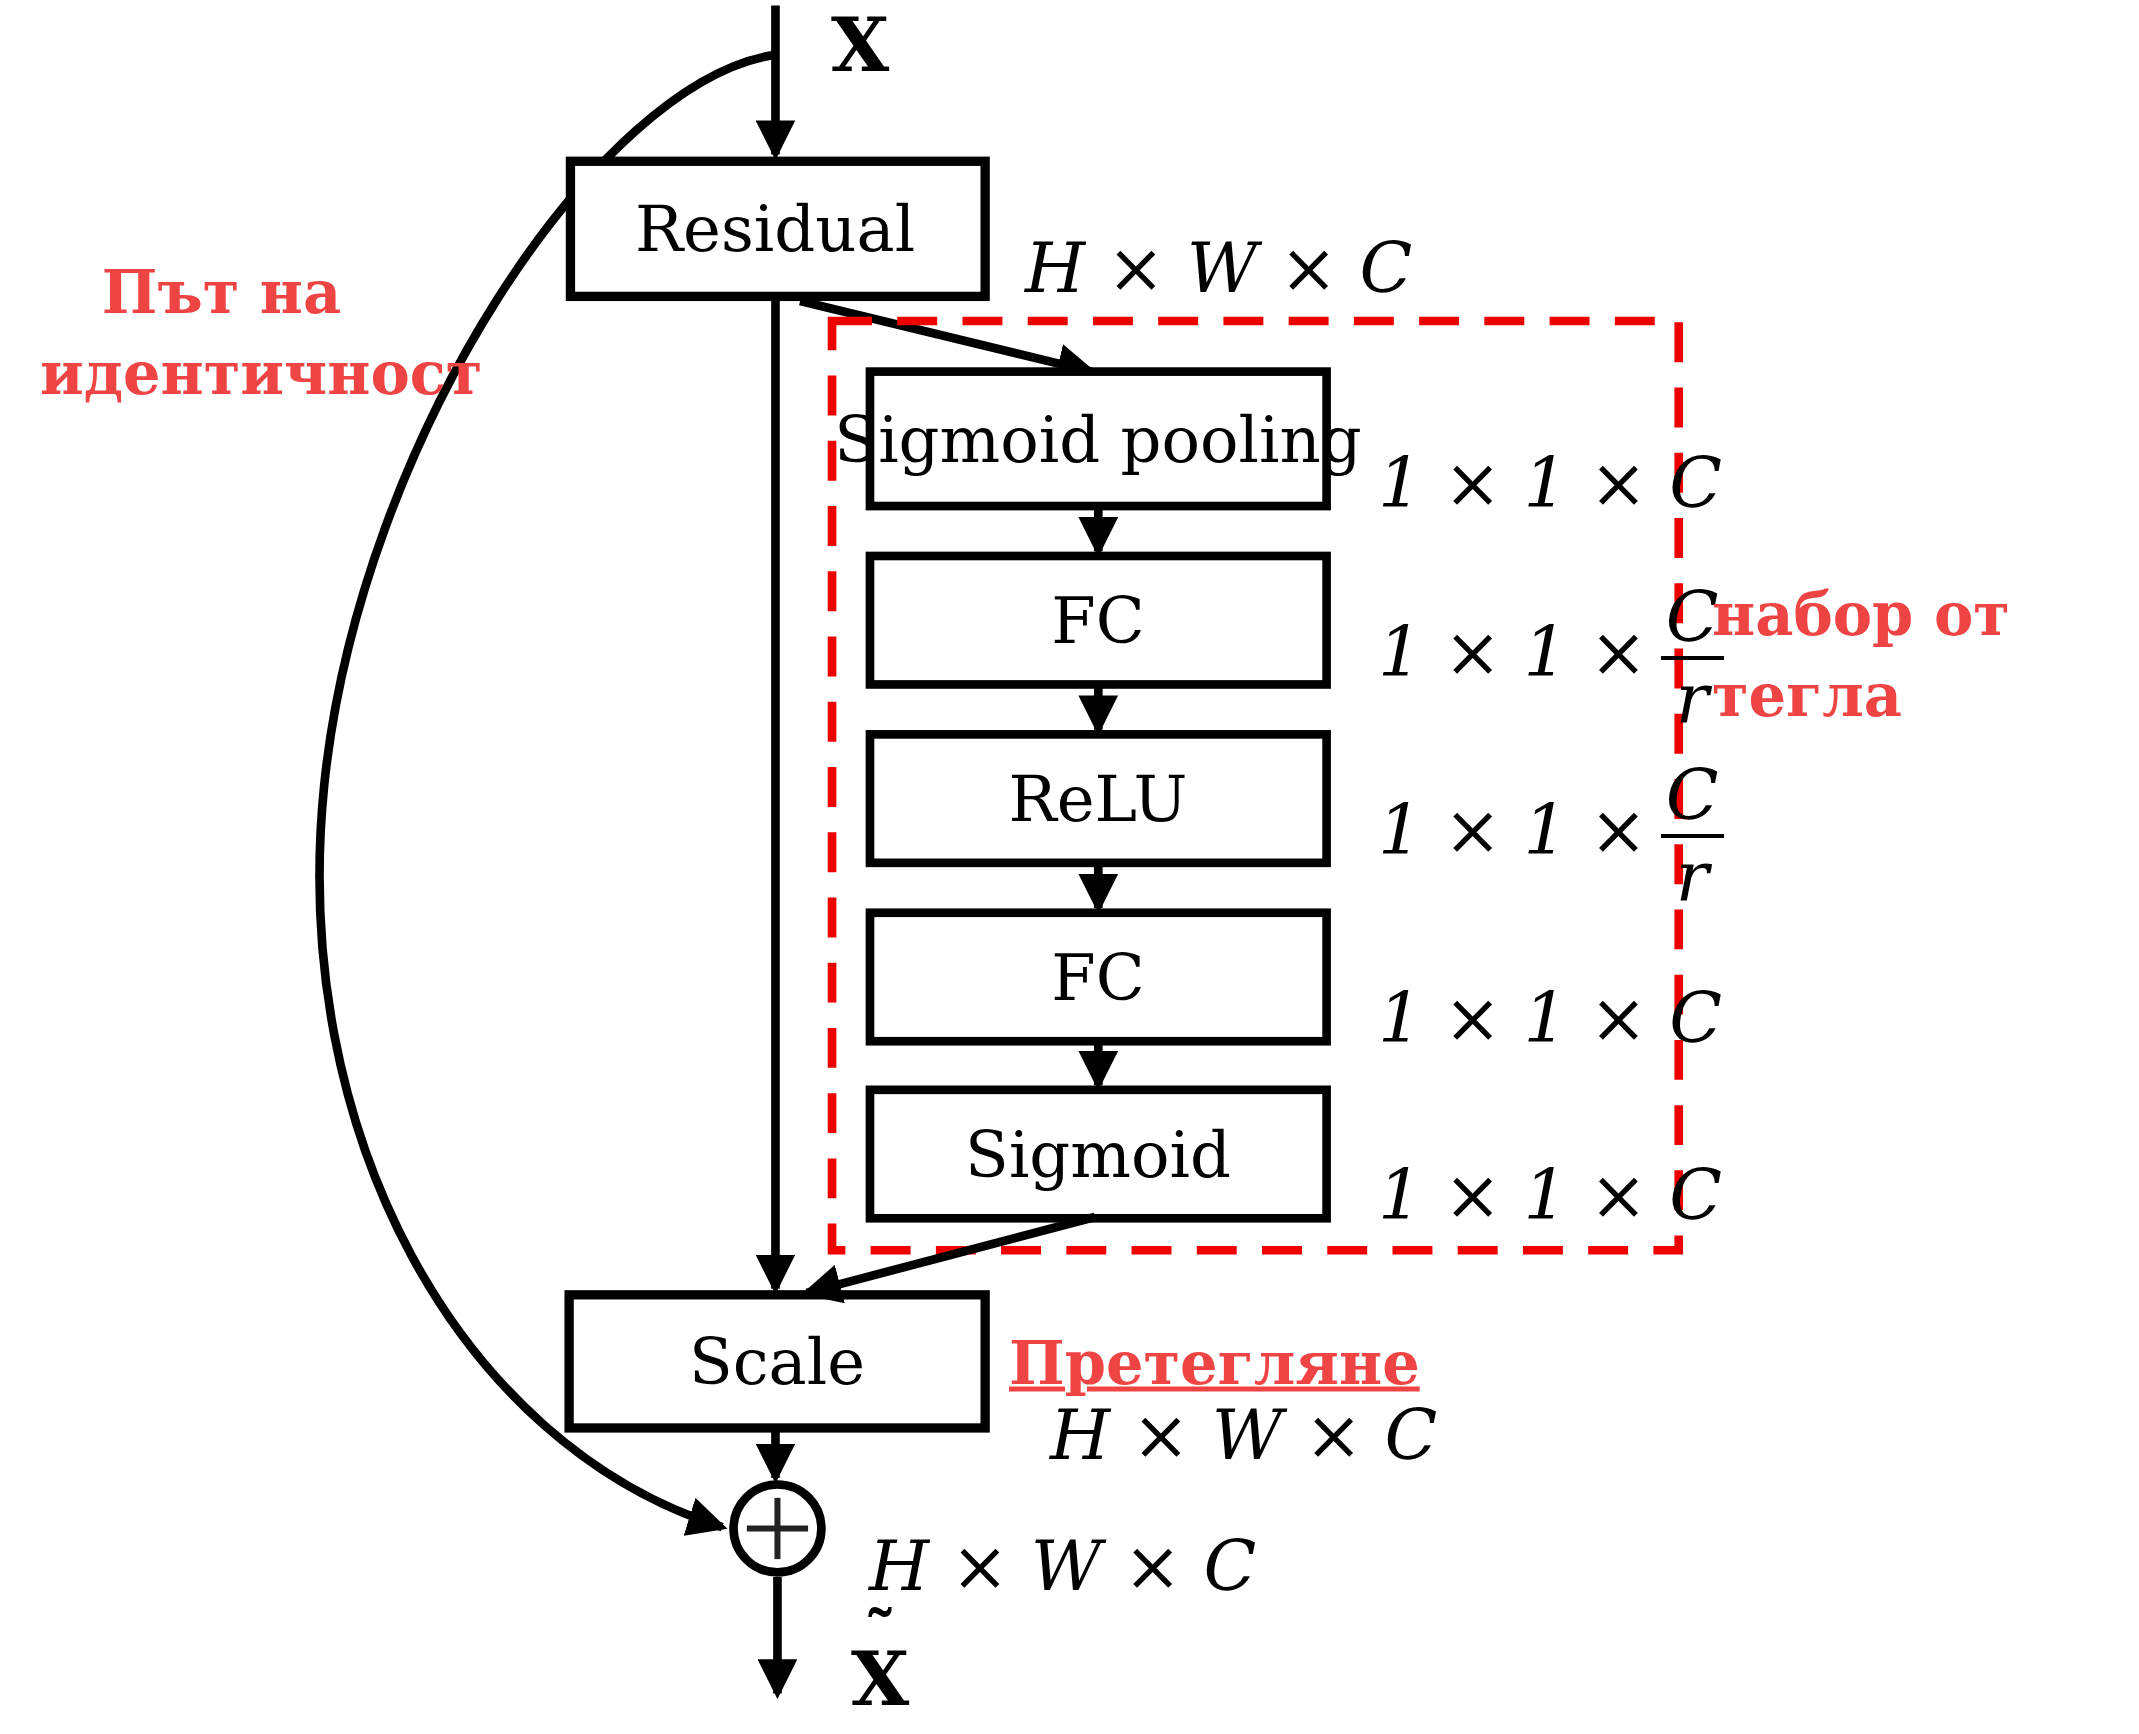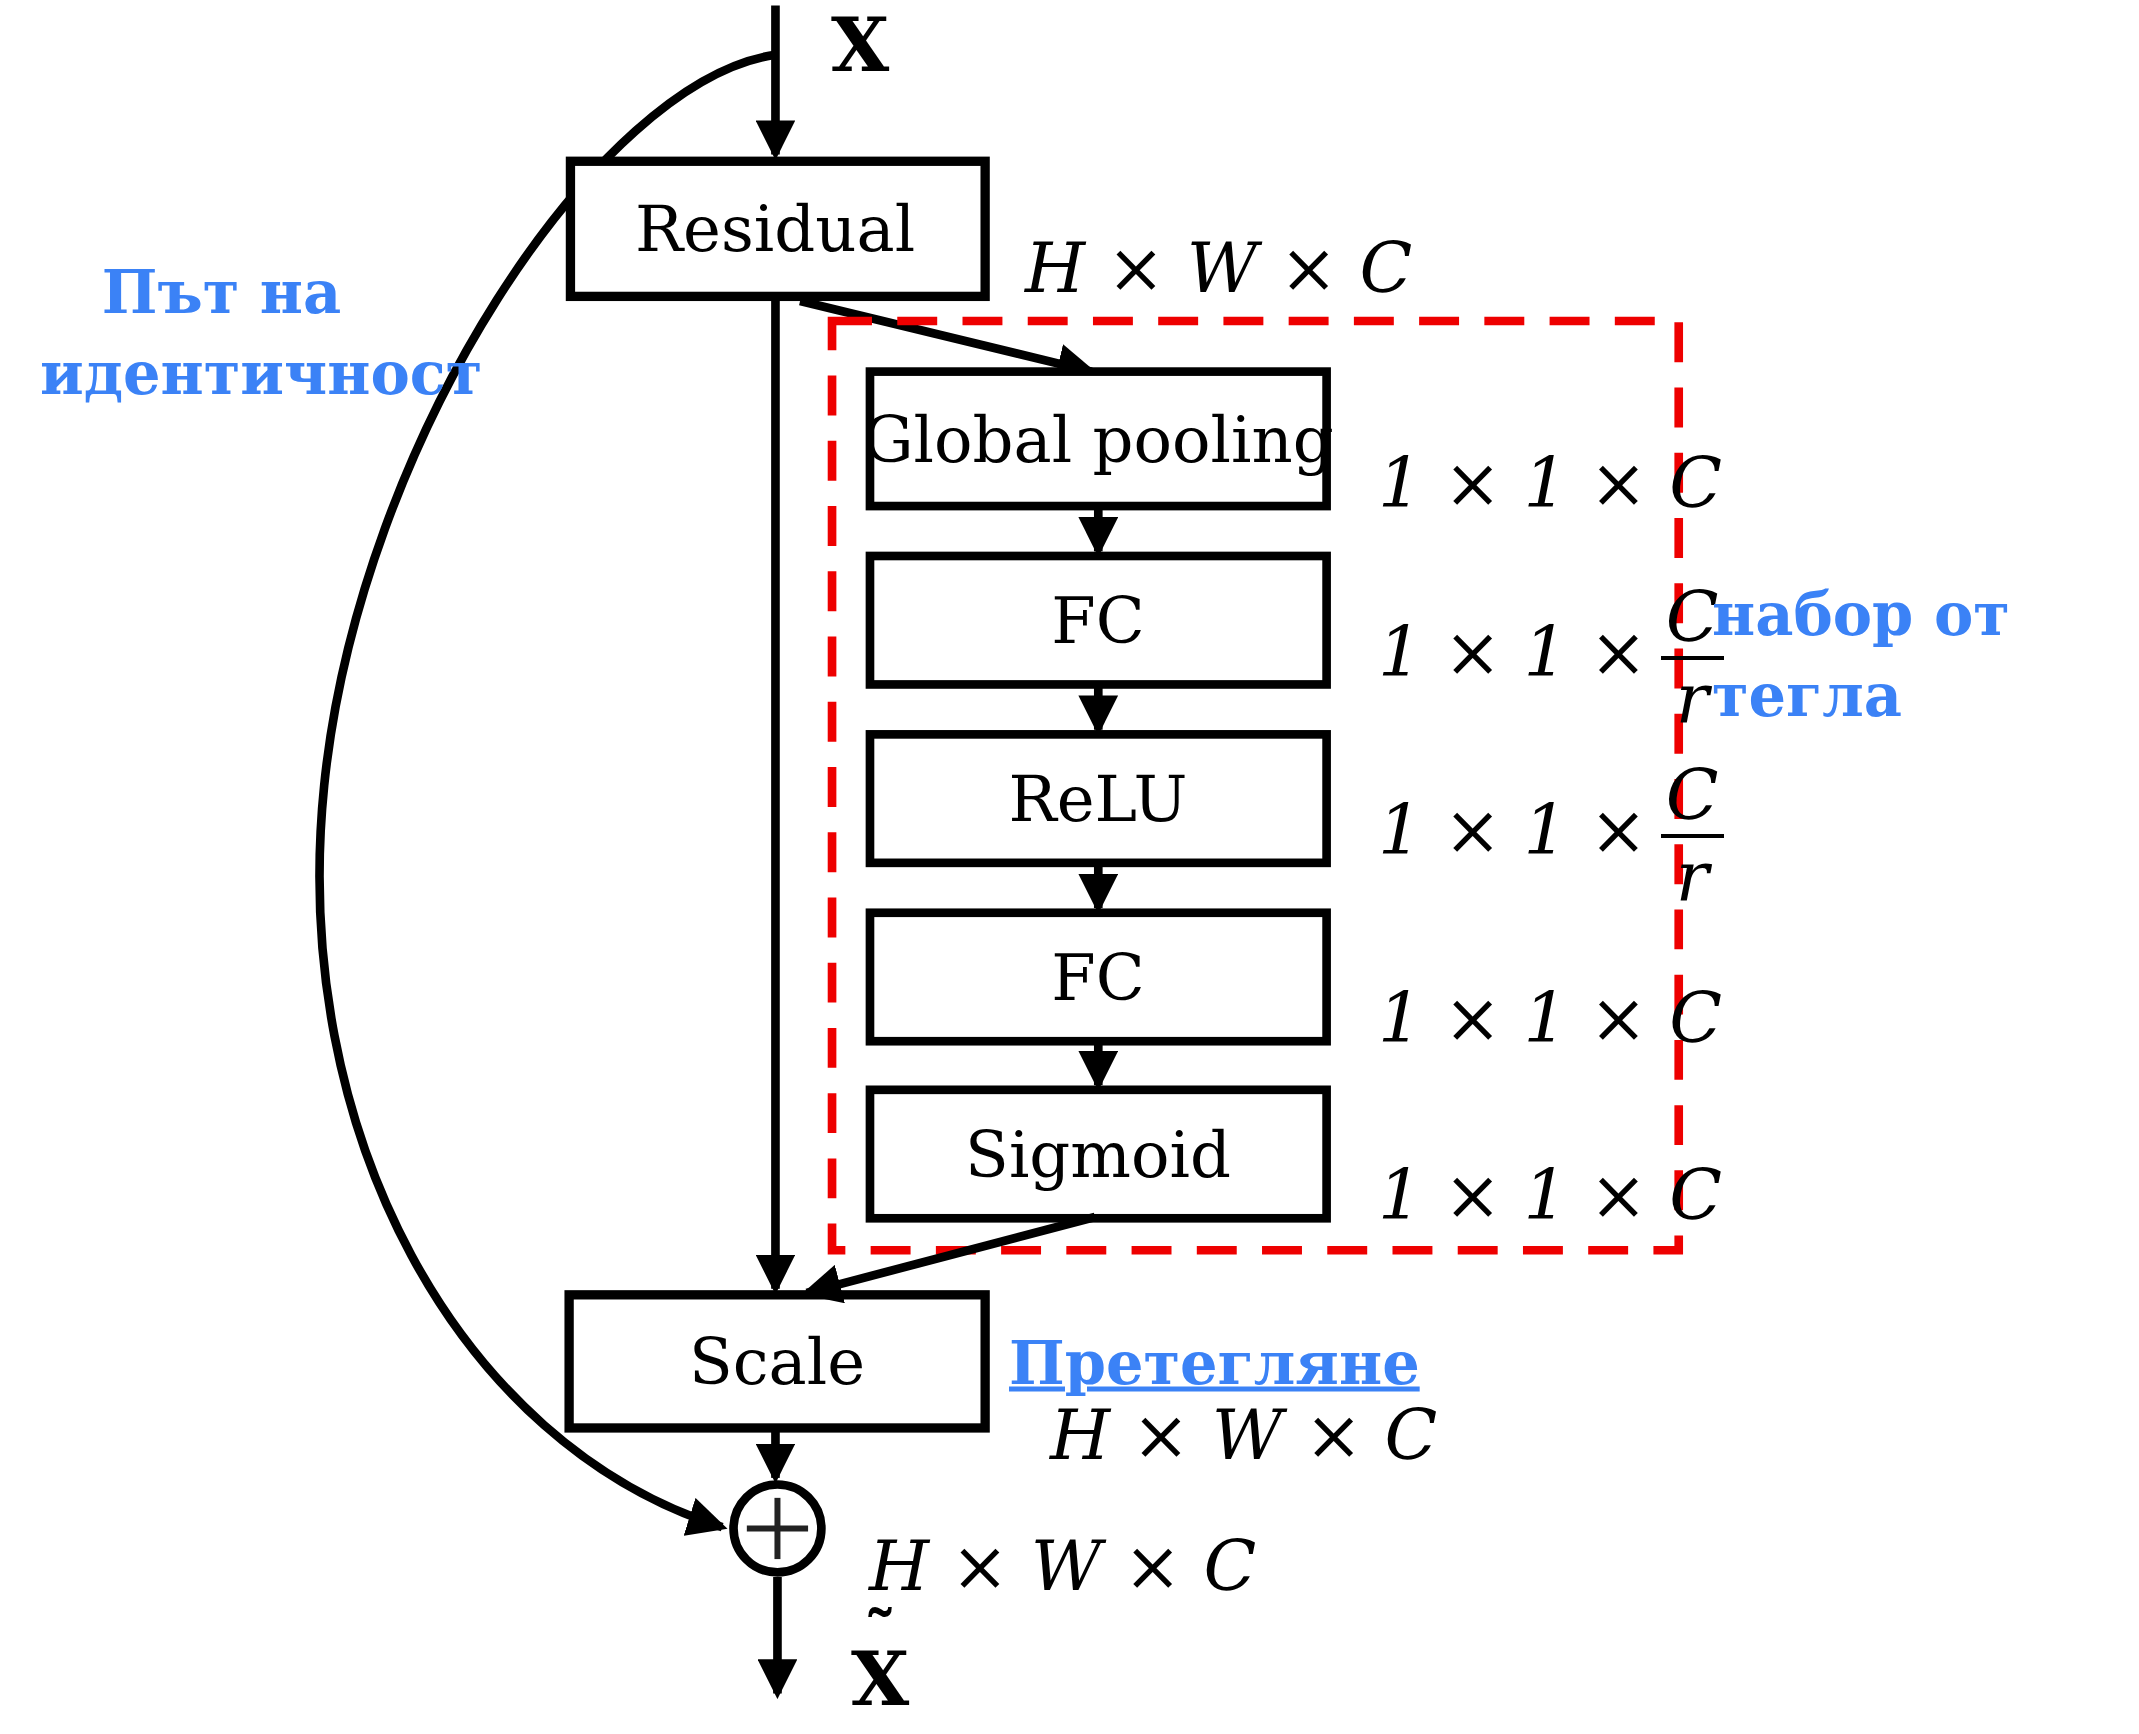--- a/index.html
+++ b/index.html
@@ -11,21 +11,21 @@
     color:#000;
     overflow:hidden;
   }
   .stage svg{position:absolute;left:0;top:0;}
   .txt{position:absolute;white-space:nowrap;line-height:1;}
   .center{transform:translate(-50%,-50%);}
   .vcenter{transform:translateY(-50%);}
   .boxlabel{font-size:64px;}
   .biglabel{font-size:75px;font-weight:bold;}
   .dim{font-size:69px;font-style:italic;}
-  .red{color:#3b82f6;font-weight:bold;font-size:59px;}
+  .red{color:#ef4444;font-weight:bold;font-size:59px;}
   .red.twolines{white-space:normal;line-height:1.38;}
   .frac{display:inline-flex;flex-direction:column;align-items:center;vertical-align:middle;margin-left:13.3px;line-height:1;}
   .frac .num{border-bottom:4.7px solid #000;padding:0 5.3px 4px 5.3px;}
   .frac .den{padding-top:4px;}
   .outlab{position:relative;display:inline-block;}
   .outlab .tilde{position:absolute;left:50%;top:-39px;transform:translateX(-50%);font-size:67px;}
 </style>
 </head>
 <body>
 
@@ -78,21 +78,21 @@
 
   <div class="txt boxlabel center" style="left:775px;top:229px;">Residual</div>
 
   <div class="txt dim vcenter" style="left:1025px;top:268px;">H × W × C</div>
 
   <div class="txt red twolines" style="left:40px;top:252px;width:363px;text-align:center;">
     <div>Път на</div>
     <div>идентичност</div>
   </div>
 
-  <div class="txt boxlabel center" style="left:1098px;top:440px;">Global pooling</div>
+  <div class="txt boxlabel center" style="left:1098px;top:440px;">Sigmoid pooling</div>
   <div class="txt dim vcenter" style="left:1378px;top:483px;">1 × 1 × C</div>
 
   <div class="txt boxlabel center" style="left:1098px;top:621px;">FC</div>
   <div class="txt dim vcenter" style="left:1378px;top:658px;">
     <span>1 × 1 ×</span><span class="frac">
         <span class="num">C</span>
         <span class="den">r</span>
       </span>
   </div>
 

